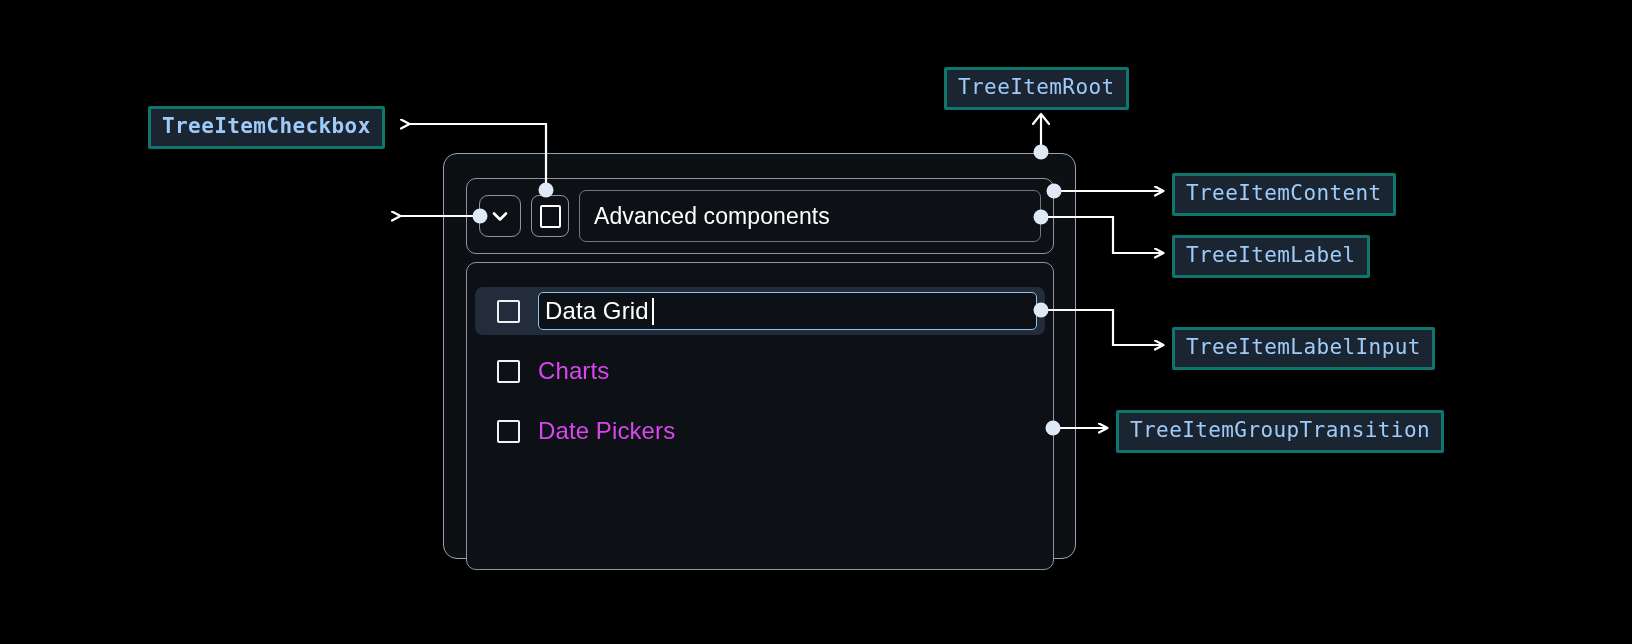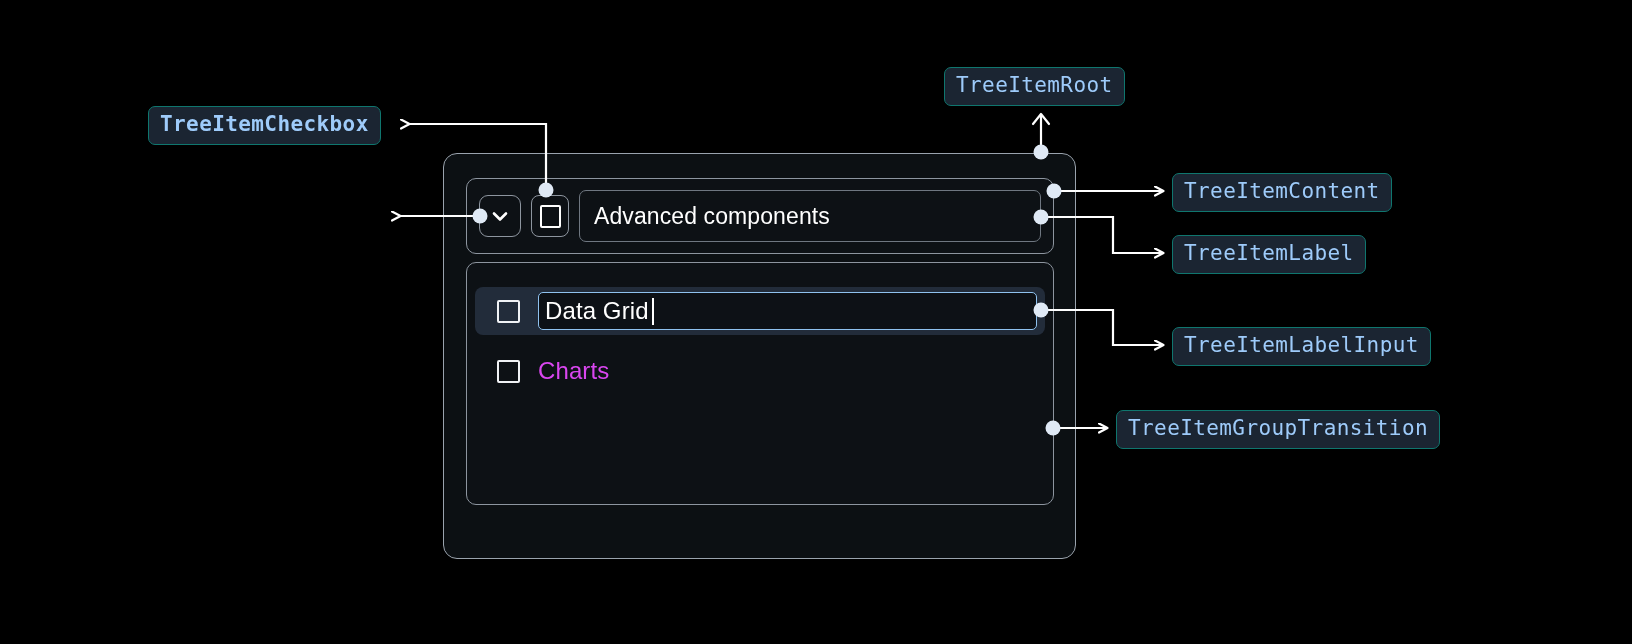--- a/index.html
+++ b/index.html
@@ -31,22 +31,22 @@
   }
 
   
   .chip {
     position: absolute;
     z-index: 10;
     box-sizing: border-box;
     display: flex;
     align-items: center;
     background: #1b2532;
-    border: 1px solid #0f766e;
-    border-radius: 7px;
+    border: 3px solid #0f766e;
+    border-radius: 2px;
     color: #9ecbfa;
     font-family: "DejaVu Sans Mono", "Liberation Mono", monospace;
     font-size: 21px;
     letter-spacing: 0.4px;
     line-height: 1;
     padding: 7px 11px 9px 11px;
     white-space: nowrap;
   }
 
   
@@ -121,21 +121,21 @@
     color: #ffffff;
     font-size: 23px;
     letter-spacing: 0.1px;
   }
 
   #tree-group {
     position: absolute;
     left: 22px;
     top: 108px;
     width: 588px;
-    height: 243px;
+    height: 308px;
     box-sizing: border-box;
     background: #0d1115;
     border: 1px solid #8d959f;
     border-radius: 10px;
     padding-top: 24px;
   }
 
   .tree-row {
     position: relative;
     box-sizing: border-box;
@@ -288,18 +288,22 @@
           <span>Data Grid</span>
           <span class="caret"></span>
         </span>
       </div>
 
       <div class="tree-row">
         <span class="row-cb"></span>
         <span class="row-label">Charts</span>
       </div>
 
+      <div class="tree-row">
+        <span class="row-cb"></span>
+        <span class="row-label">Date Pickers</span>
+      </div>
 
 
     </div>
   </div>
 
 </div>
 
 </body></html>

